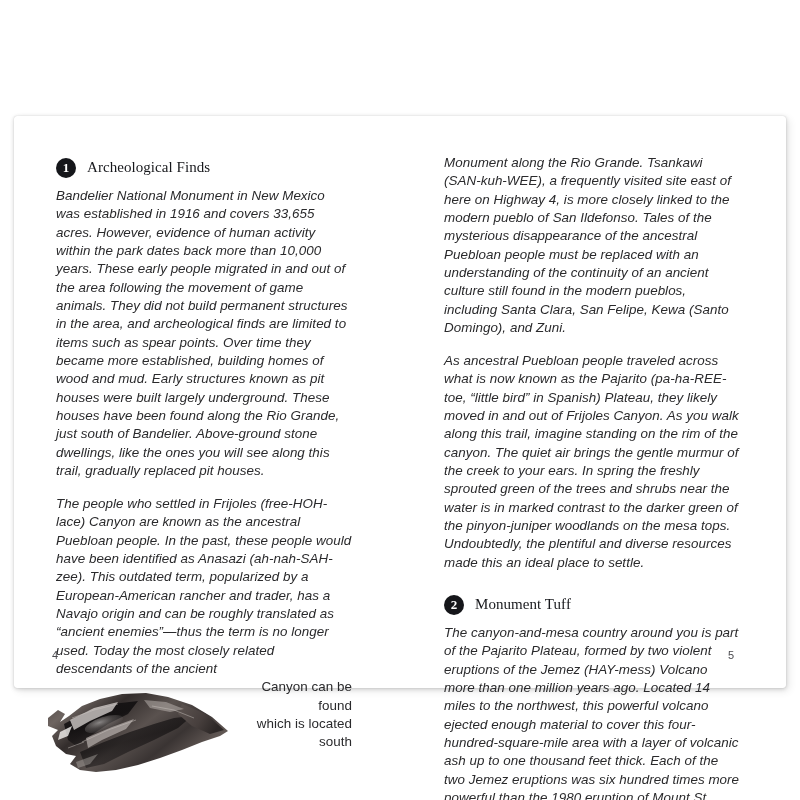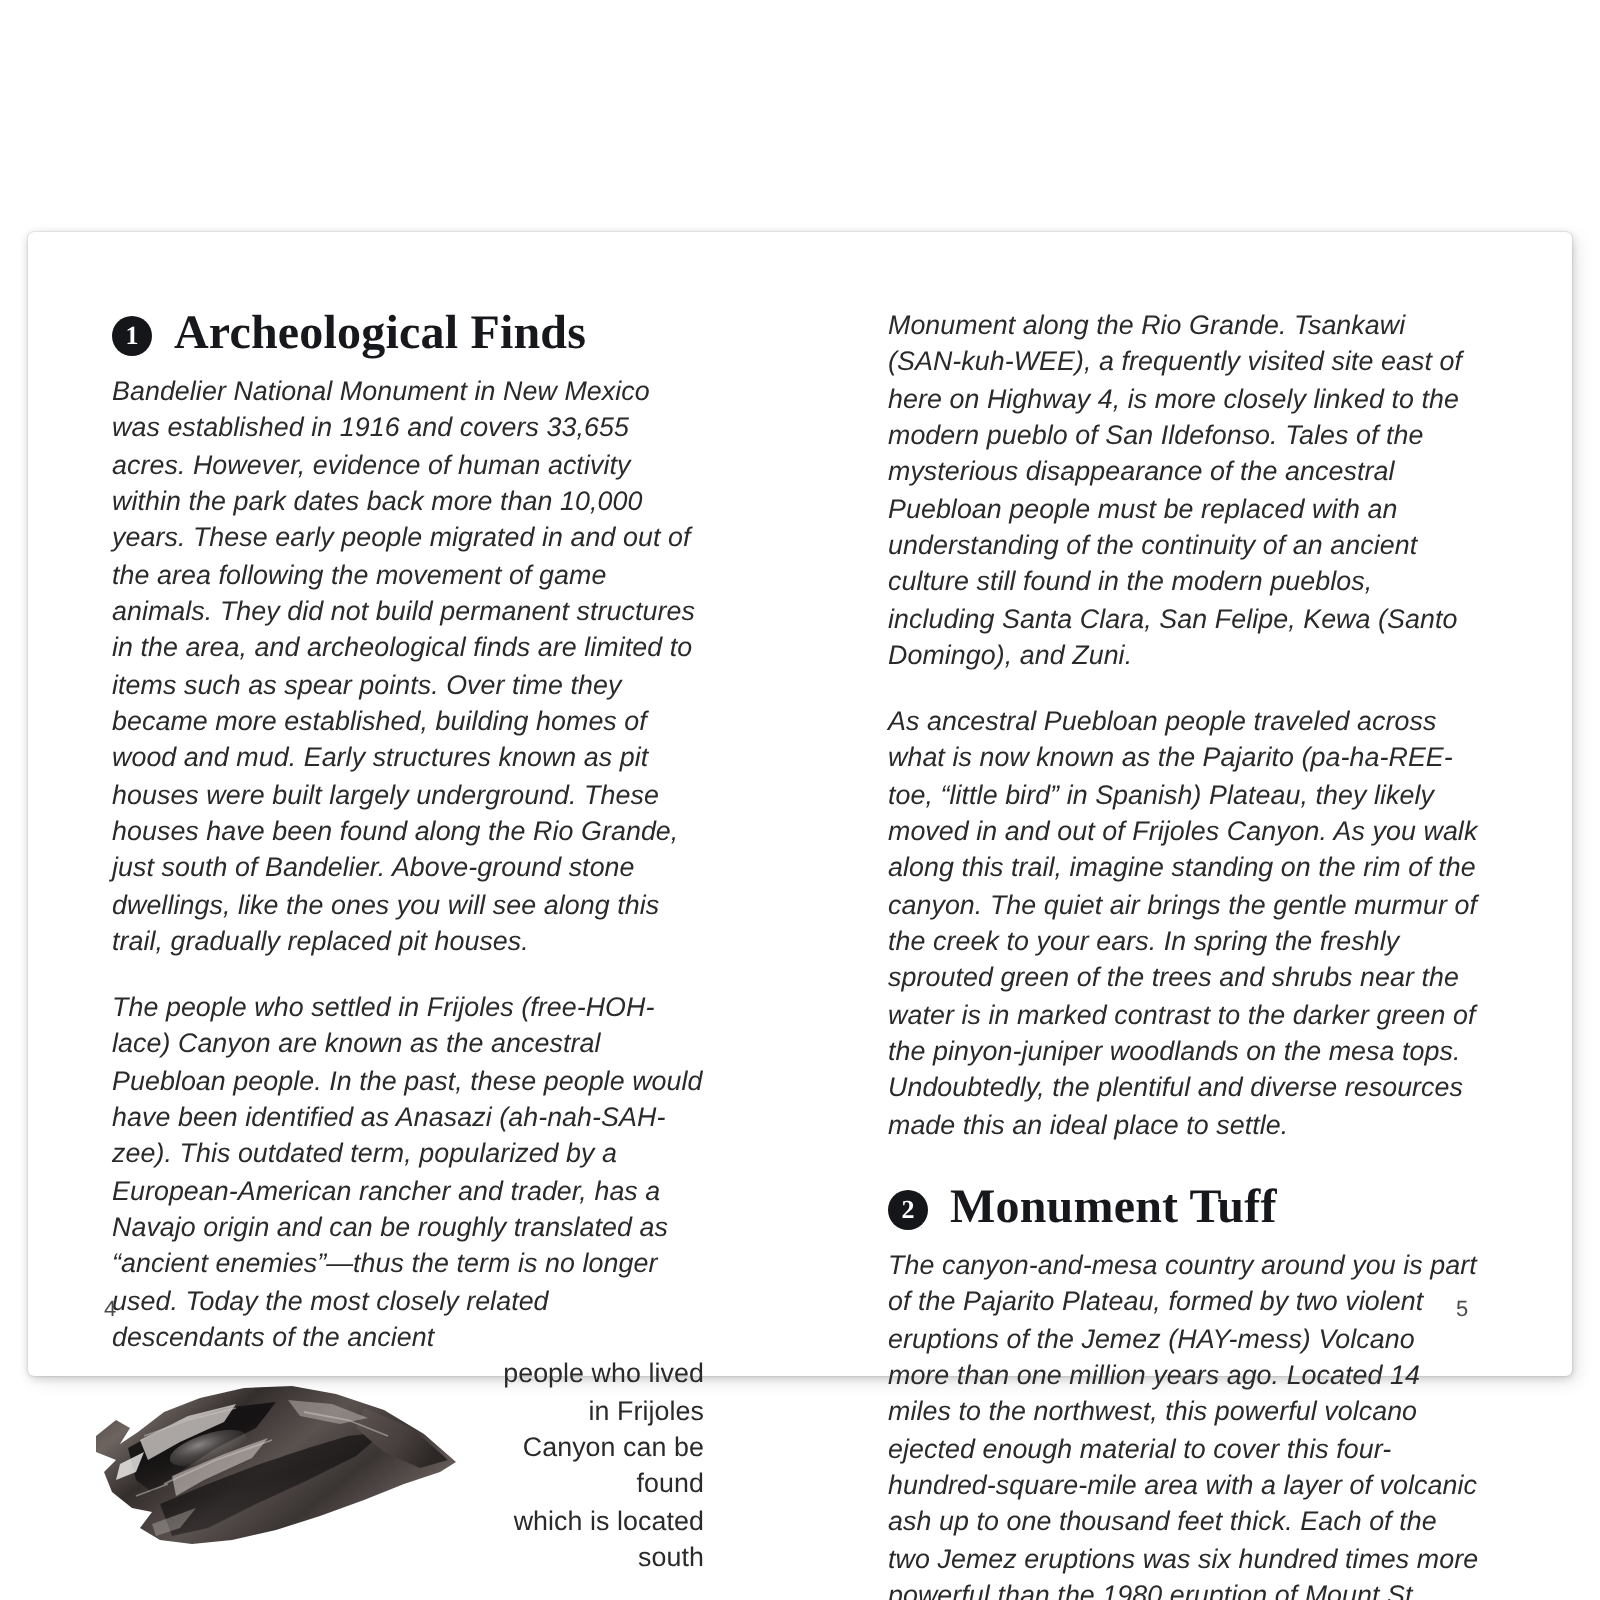--- a/index.html
+++ b/index.html
@@ -73,22 +73,22 @@
     font-size: 13px;
     font-weight: bold;
     line-height: 20px;
     text-align: center;
     margin-right: 11px;
     position: relative;
     top: 1px;
   }
   .head-title {
     font-family: "Liberation Serif", serif;
-    font-size: 24px;
-    font-weight: bold;
+    font-size: 15px;
+    font-weight: normal;
     color: #17181c;
     letter-spacing: 0.004em;
     white-space: nowrap;
   }
   #head-2 { margin-top: 19px; }
 
   
   p.body {
     margin: 0 0 14.5px 0;
     font-style: italic;
@@ -192,21 +192,20 @@
             <g stroke="#cfc8c4" stroke-width="0.9" fill="none" opacity="0.5">
               <path d="M30,38 L52,30 L76,24"></path>
               <path d="M40,62 L66,50 L94,40"></path>
               <path d="M26,68 L42,62"></path>
               <path d="M110,26 L132,30 L152,38"></path>
             </g>
           </svg>
         </div>
 
         <div class="wrap-lines">
-          <span class="ln">people who lived in Frijoles</span>
           <span class="ln">Canyon can be found</span>
           <span class="ln">which is located south</span>
 
         </div>
 
       </div>
     </div>
 
     <div class="column" id="col-right">
 

